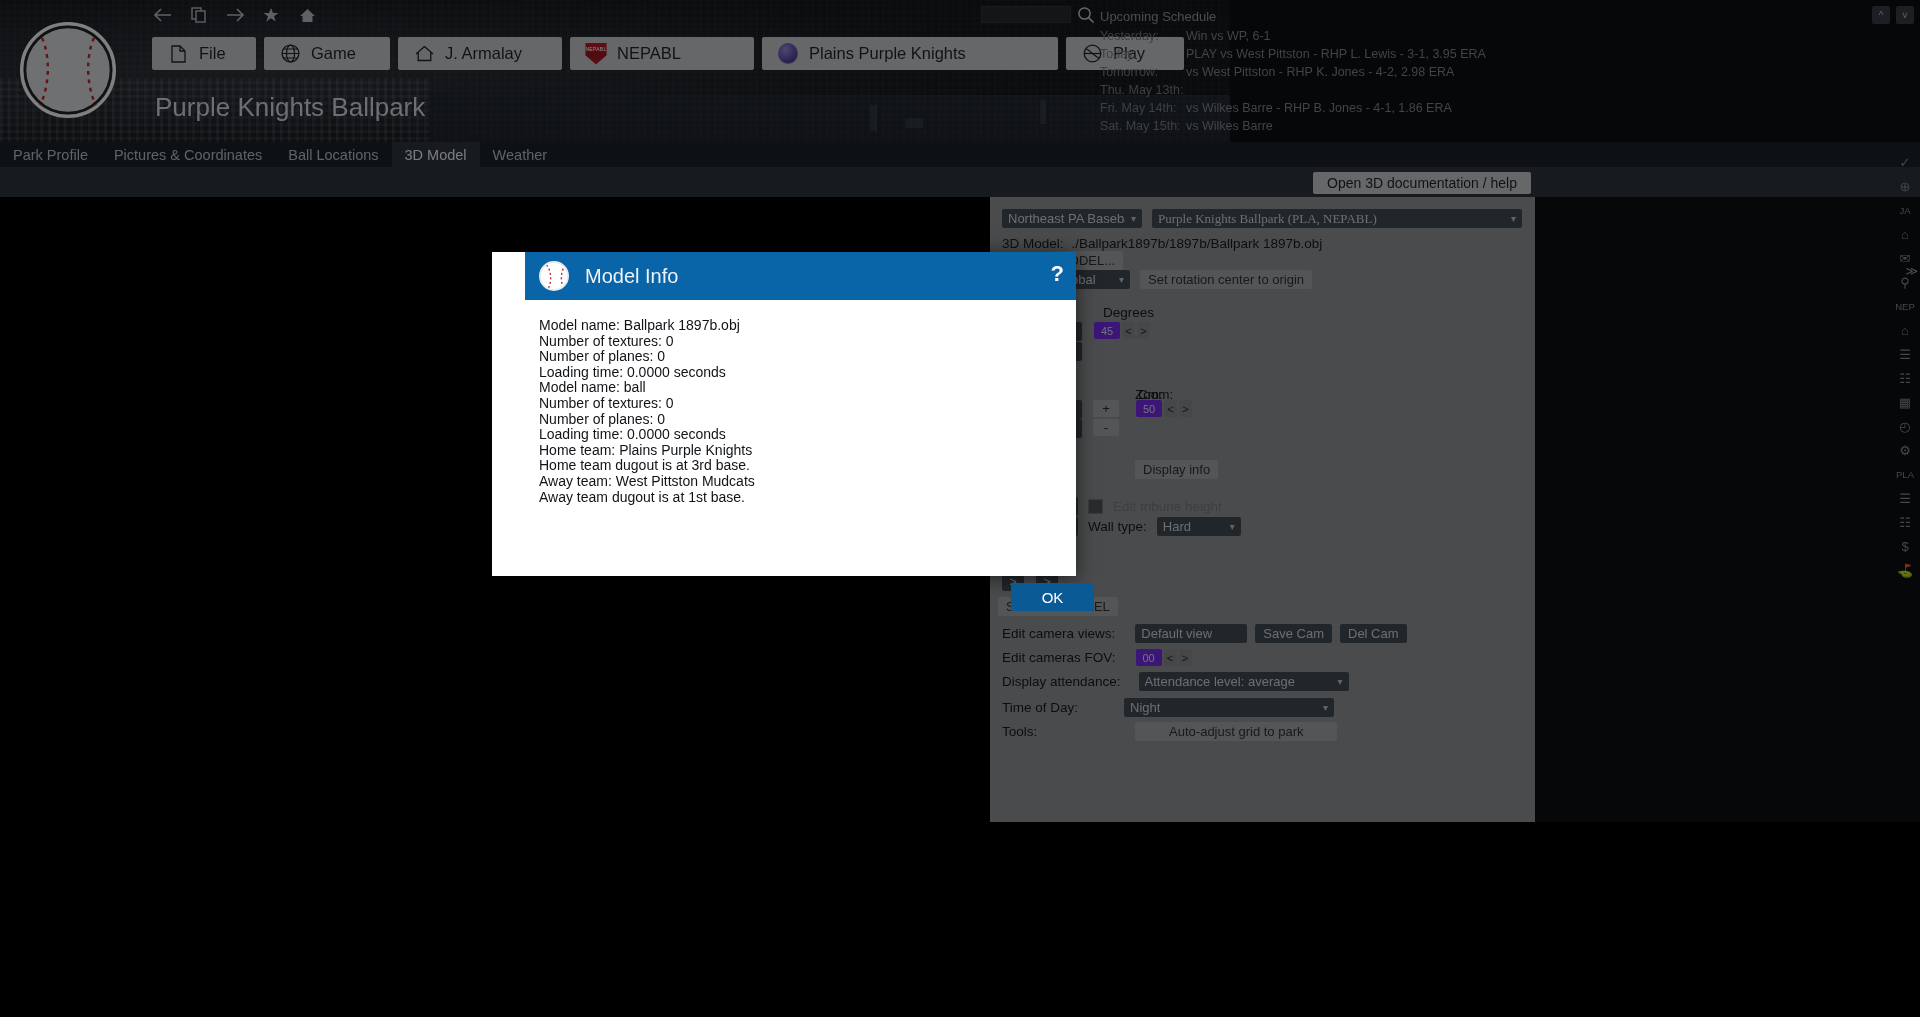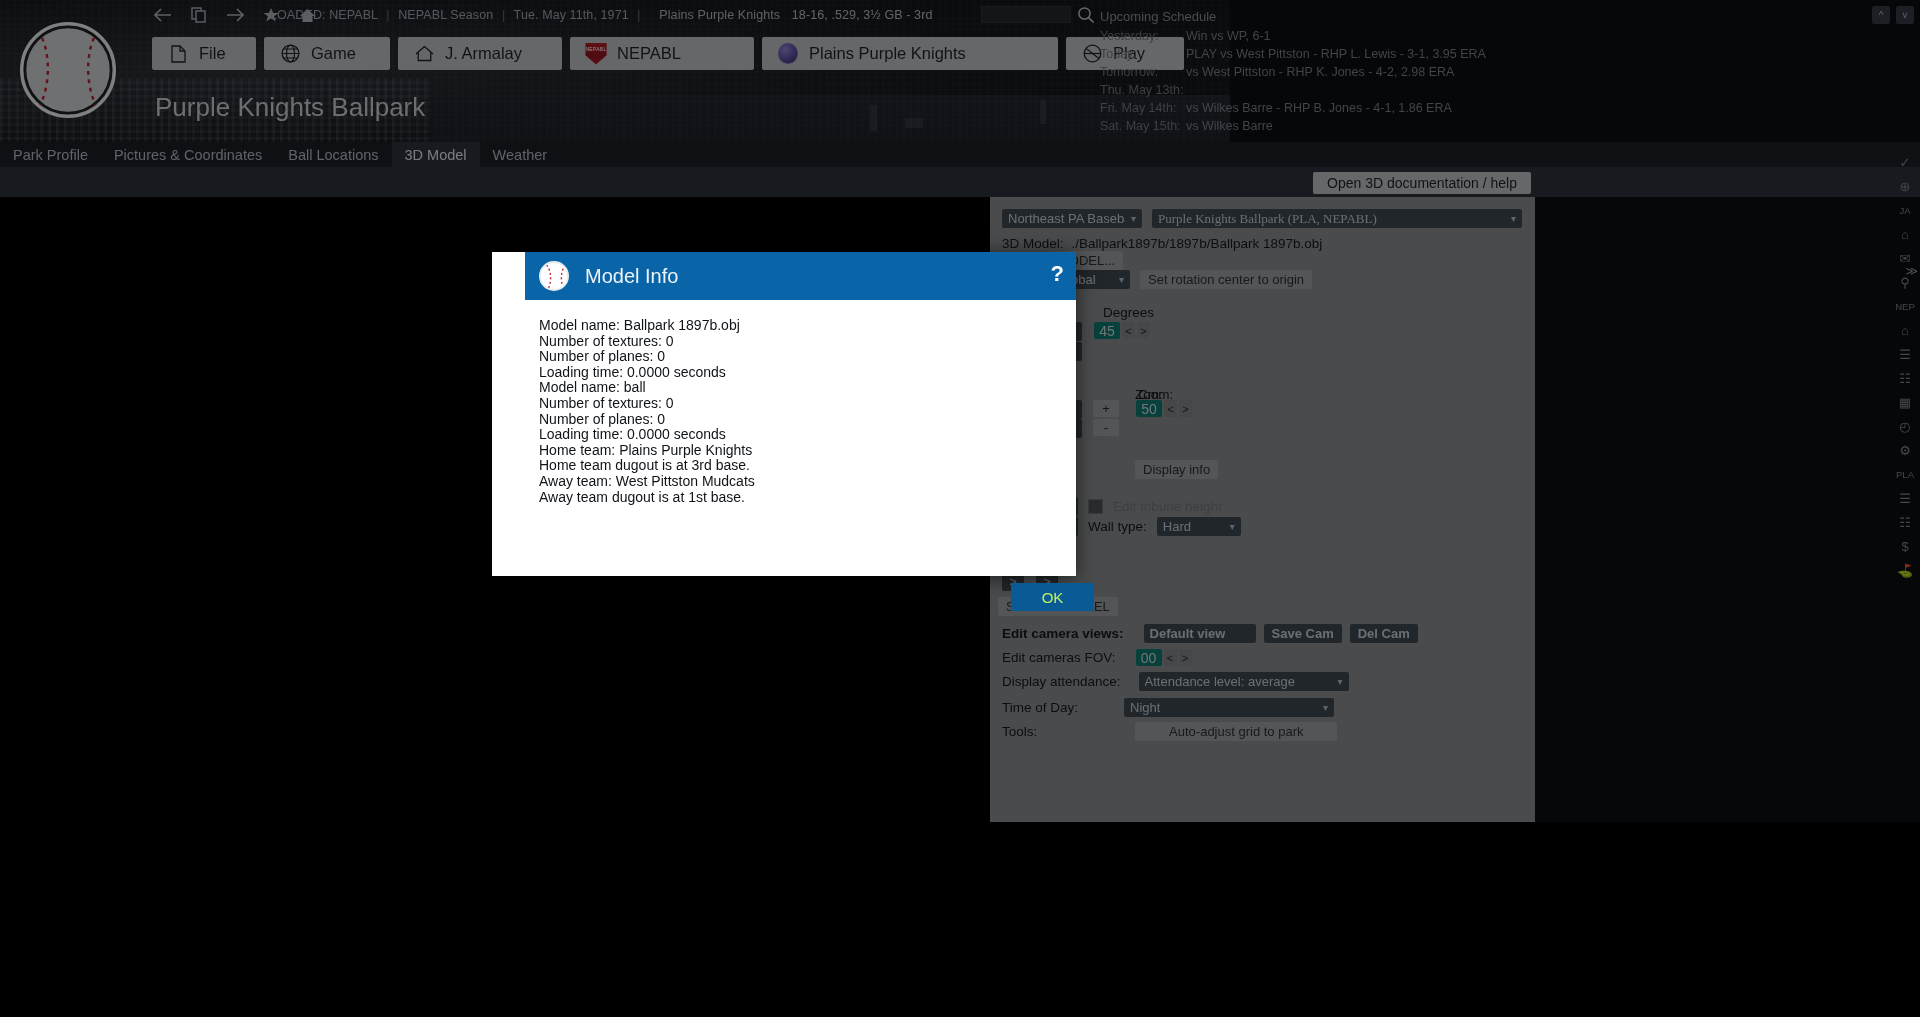--- a/index.html
+++ b/index.html
@@ -144,22 +144,22 @@
     background:#3d464e; color:#c3cad1; height:19px; border-radius:2px;
     display:flex; align-items:center; justify-content:center; padding:0 8px;
     font-size:13px; cursor:pointer; white-space:nowrap;
   }
   .btn-grey {
     background:#9a9c9e; color:#2a2e32; height:19px; border-radius:2px;
     display:flex; align-items:center; justify-content:center; padding:0 8px;
     font-size:13px; cursor:pointer; white-space:nowrap;
   }
   .numbox {
-    background:#0f766e; color:#cfd6dc; height:17px; min-width:26px; border-radius:2px;
-    display:flex; align-items:center; justify-content:center; padding:0 4px; font-size:14px;
+    background:#6d28d9; color:#cfd6dc; height:17px; min-width:26px; border-radius:2px;
+    display:flex; align-items:center; justify-content:center; padding:0 4px; font-size:11px;
   }
   .stepper { display:flex; align-items:center; gap:2px; }
   .step-btn {
     width:13px; height:17px; background:#7f8285; color:#22262a;
     display:flex; align-items:center; justify-content:center; font-size:11px; cursor:pointer;
   }
   .plusminus {
     width:26px; height:17px; background:#9a9c9e; color:#23272b;
     display:flex; align-items:center; justify-content:center; font-size:13px; cursor:pointer;
     border-radius:2px;
@@ -208,21 +208,21 @@
   }
   .modal-title { color:#eef3f7; font-size:20px; margin-left:16px; }
   .modal-help {
     position:absolute; right:12px; top:11px; color:#ffffff; font-size:22px;
     font-weight:bold; cursor:pointer; line-height:1;
   }
   .modal-body { padding:18px 14px 0 14px; position:relative; height:276px; }
   .modal-line { font-size:14px; color:#101418; line-height:15.6px; padding:0 0 0 0; margin-bottom:0; }
   .ok-btn {
     position:absolute; left:486px; top:283px; width:83px; height:28px;
-    background:#0a5a95; color:#bef264; font-size:15px;
+    background:#0a5a95; color:#ffffff; font-size:15px;
     display:flex; align-items:center; justify-content:center; cursor:pointer;
   }
   .dim { position:absolute; left:0; top:0; width:1920px; height:1017px; background:rgba(0,0,0,.45); pointer-events:none; }
 </style>
 </head>
 <body>
 
 <div id="app">
 
   <div class="bg-photo">
@@ -259,30 +259,20 @@
             <path d="M8 1 L10 6 L15.5 6 L11 9.3 L12.7 14.5 L8 11.3 L3.3 14.5 L5 9.3 L0.5 6 L6 6 Z" fill="#a9b0b8"></path>
           </svg>
       </span>
       <span>
         <svg width="17" height="15" viewBox="0 0 17 15">
             <path d="M8.5 1 L16 8 L13.5 8 L13.5 14 L3.5 14 L3.5 8 L1 8 Z" fill="#a9b0b8"></path>
           </svg>
       </span>
     </div>
 
-    <div class="loaded-text">
-      <span>LOADED: NEPABL</span>
-      <span class="sep">|</span>
-      <span>NEPABL Season</span>
-      <span class="sep">|</span>
-      <span>Tue. May 11th, 1971</span>
-      <span class="sep">|</span>
-      <span class="team">Plains Purple Knights</span>
-      <span class="rec">18-16, .529, 3½ GB - 3rd</span>
-    </div>
 
     <div class="searchbox"></div>
     <div class="search-icon-btn">
       <svg width="18" height="18" viewBox="0 0 18 18">
           <circle cx="7.5" cy="7.5" r="5.6" stroke="#b9c0c8" stroke-width="1.5" fill="none"></circle>
           <path d="M11.6 11.6 L16.5 16.5" stroke="#b9c0c8" stroke-width="1.6"></path>
         </svg>
     </div>
   </div>
 
@@ -465,21 +455,21 @@
     </div>
     <div class="row" style="left:12px; top:375px; gap:12px;">
       <div class="btn-dark" style="width:22px;">&gt;</div>
       <div class="btn-dark" style="width:22px;">&gt;</div>
     </div>
 
     <div class="row" style="left:8px; top:400px;">
       <div class="btn-grey">SAVE 3D MODEL</div>
     </div>
 
-    <div class="row" style="left:12px; top:427px; gap:8px;font-weight:bold;">
+    <div class="row" style="left:12px; top:427px; gap:8px;">
       <span class="lbl">Edit camera views:</span>
       <div class="combo" style="width:112px; margin-left:12px;">
         <span class="cv">Default view</span>
       </div>
       <div class="btn-dark">Save Cam</div>
       <div class="btn-dark">Del Cam</div>
     </div>
 
     <div class="row" style="left:12px; top:452px; gap:10px;">
       <span class="lbl">Edit cameras FOV:</span>

